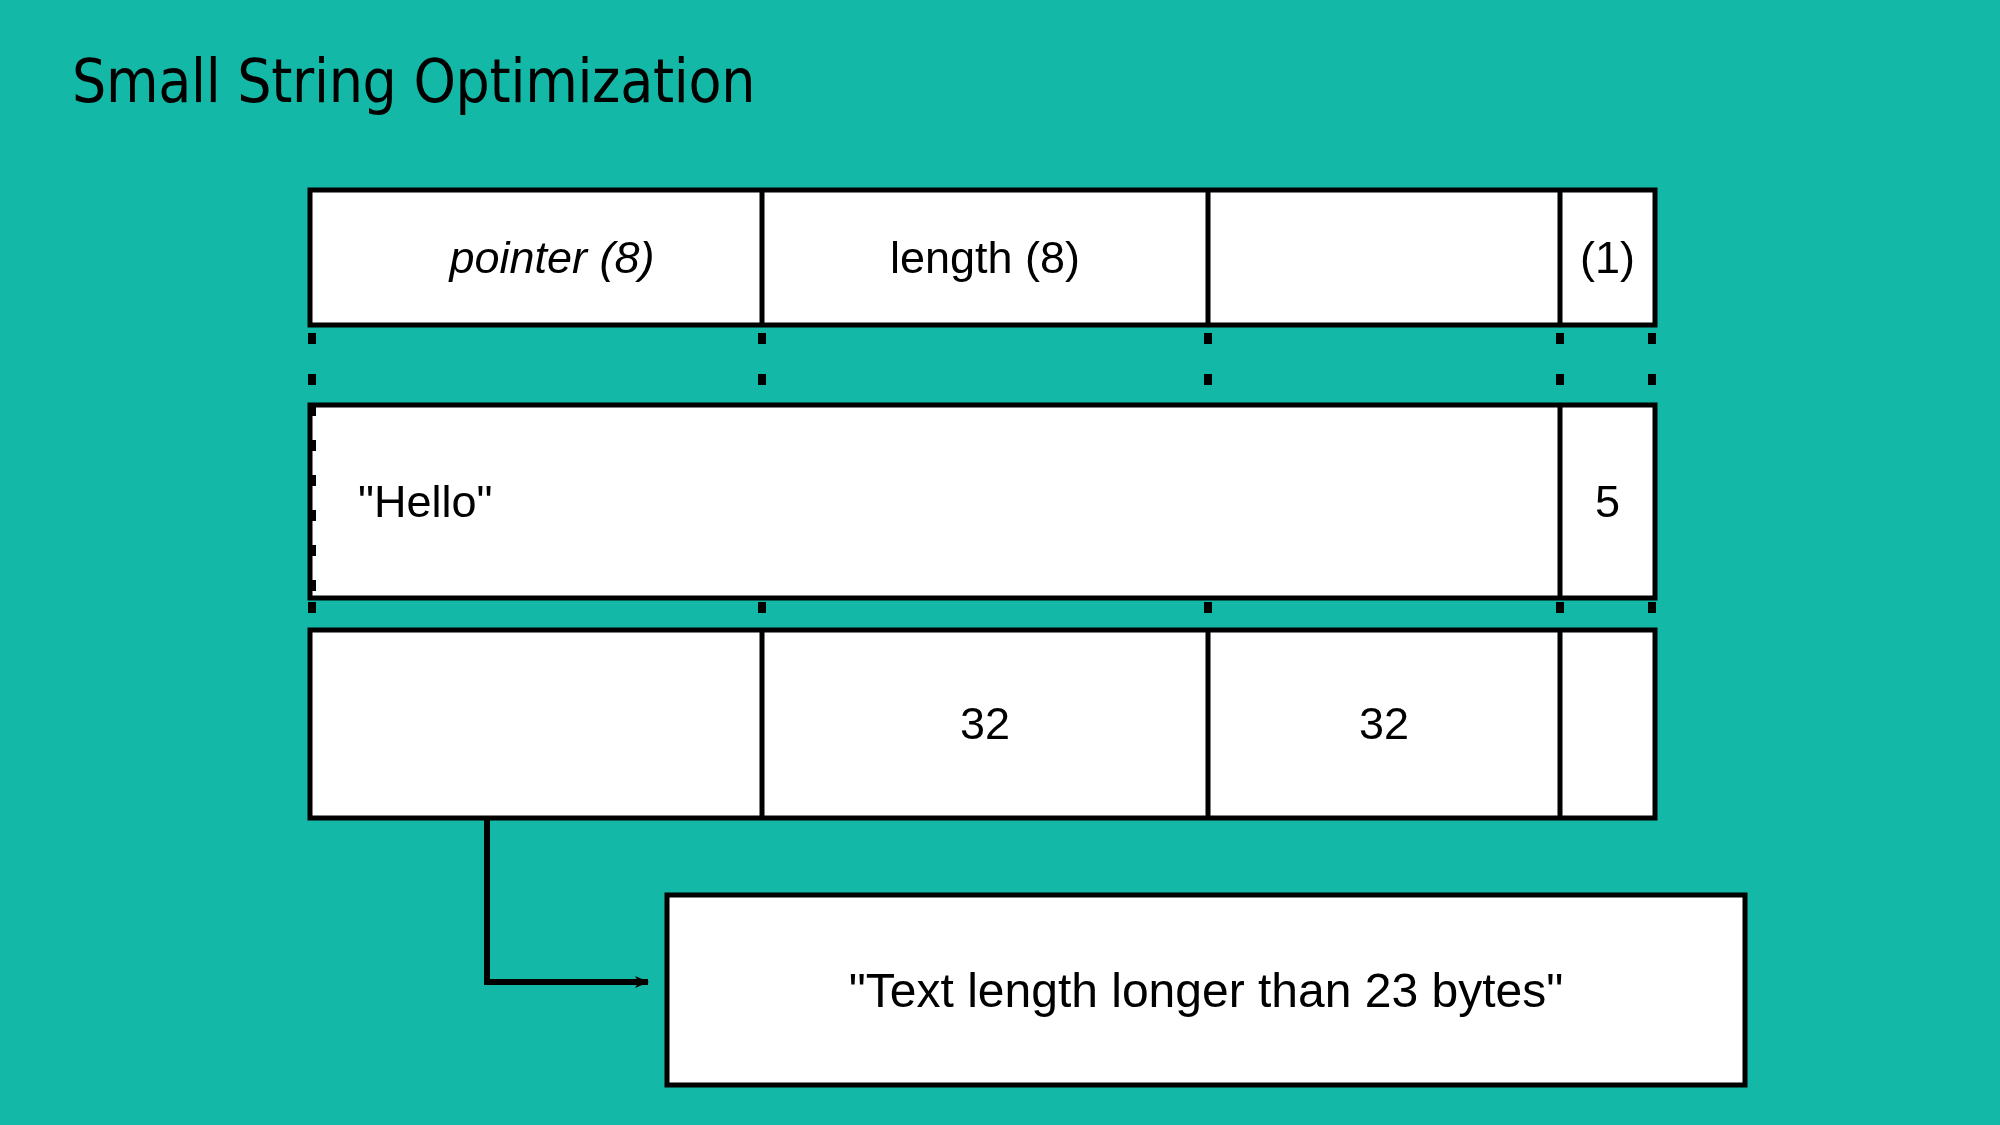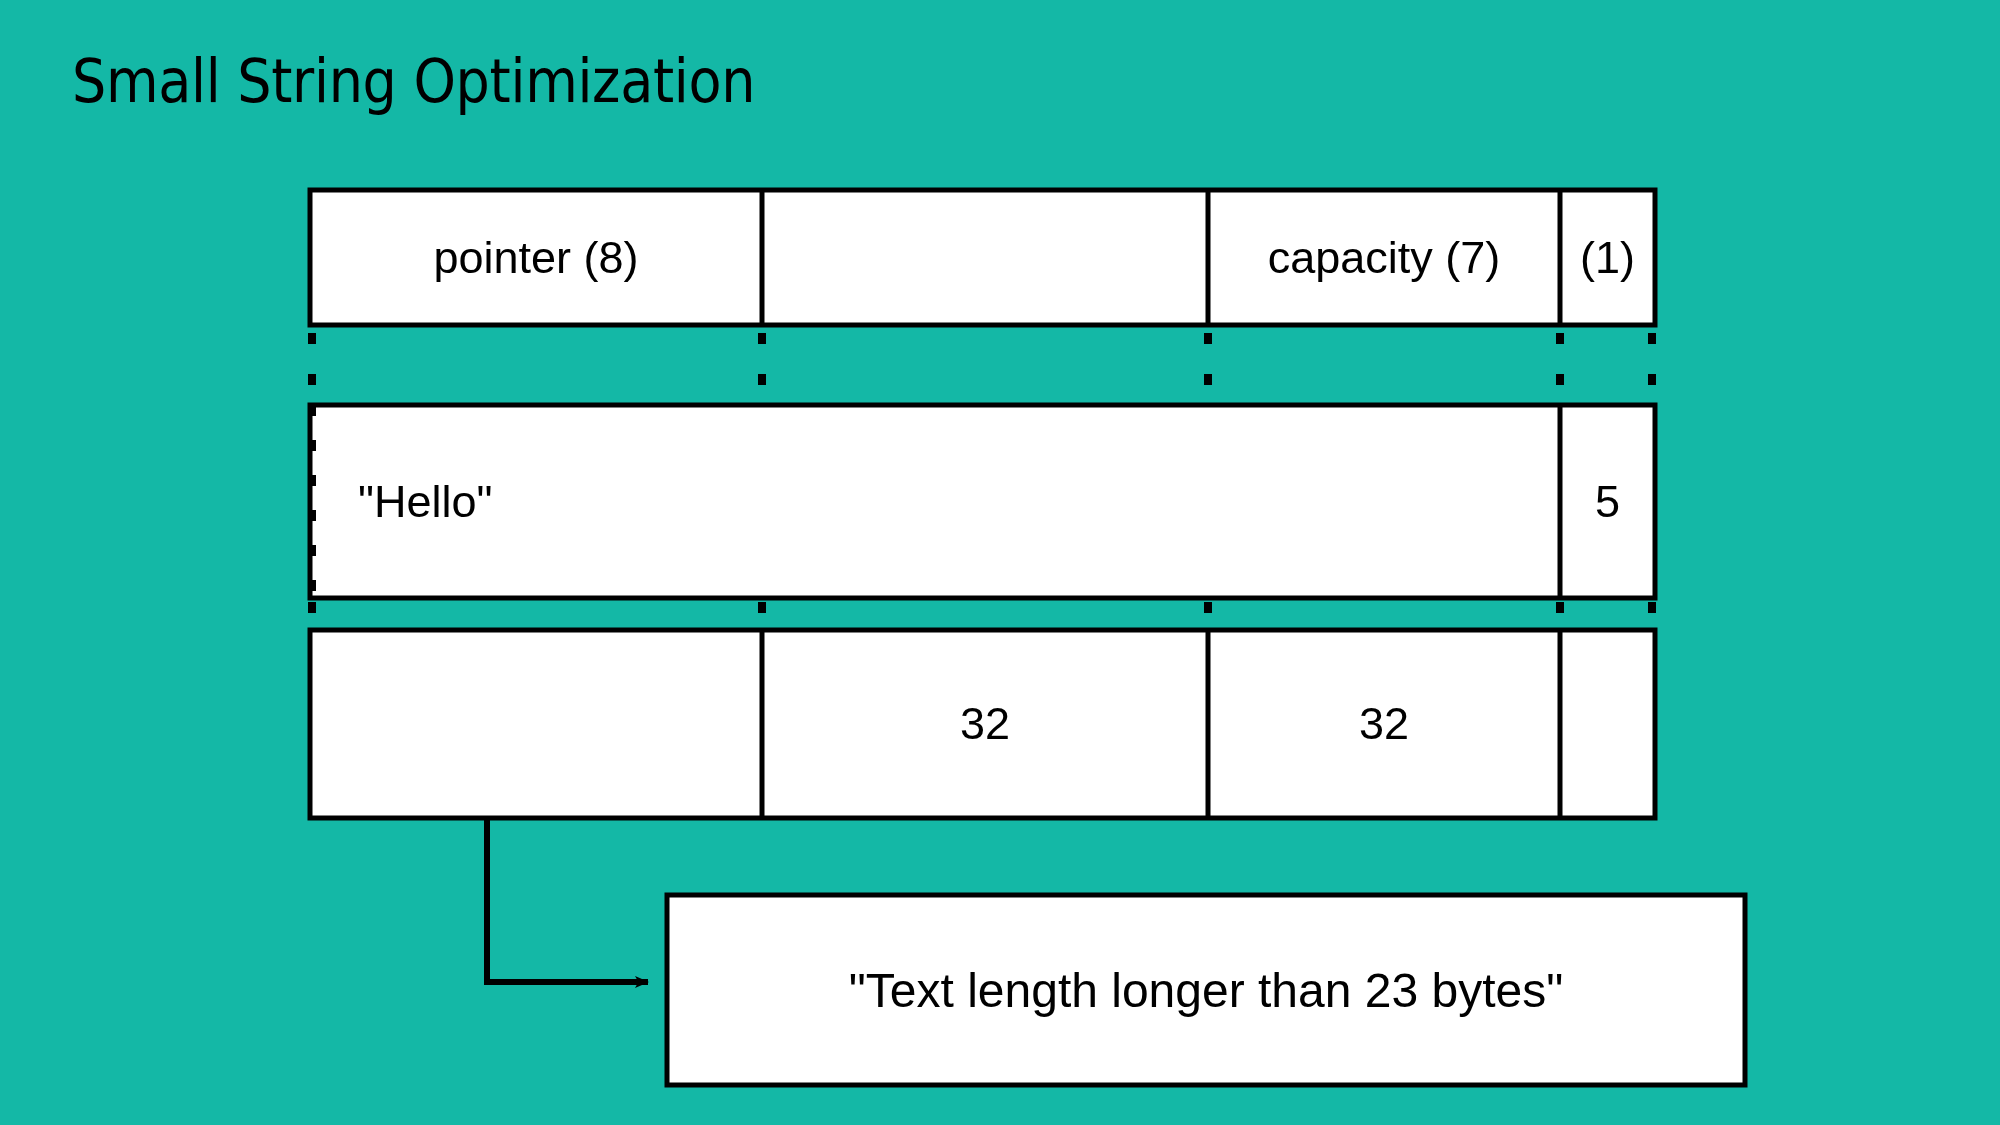--- a/index.html
+++ b/index.html
@@ -122,24 +122,24 @@
       <line x1="762" y1="630" x2="762" y2="818" stroke="#000000" stroke-width="5"></line>
       <line x1="1208" y1="630" x2="1208" y2="818" stroke="#000000" stroke-width="5"></line>
       <line x1="1560" y1="630" x2="1560" y2="818" stroke="#000000" stroke-width="5"></line>
     </g>
 
     <path d="M 487 818 L 487 982 L 648 982" fill="none" stroke="#000000" stroke-width="6" marker-end="url(#arrowhead)"></path>
 
     <rect x="667" y="895" width="1078" height="190" fill="#ffffff" stroke="#000000" stroke-width="5"></rect>
   </svg>
 
-  <div class="cell-text" style="left:310px; top:190px; width:452px; height:135px;">pointer (8)</div>
+  <div class="cell-text" style="left:326px; top:190px; width:452px; height:135px;font-style:italic;">pointer (8)</div>
 
+  <div class="cell-text" style="left:762px; top:190px; width:446px; height:135px;">length (8)</div>
 
-  <div class="cell-text" style="left:1208px; top:190px; width:352px; height:135px;">capacity (7)</div>
 
   <div class="cell-text" style="left:1560px; top:190px; width:95px; height:135px;">(1)</div>
 
   <div class="cell-text left" style="left:310px; top:405px; width:1250px; height:193px;">"Hello"</div>
 
   <div class="cell-text" style="left:1560px; top:405px; width:95px; height:193px;">5</div>
 
 
   <div class="cell-text" style="left:762px; top:630px; width:446px; height:188px;">32</div>
 

